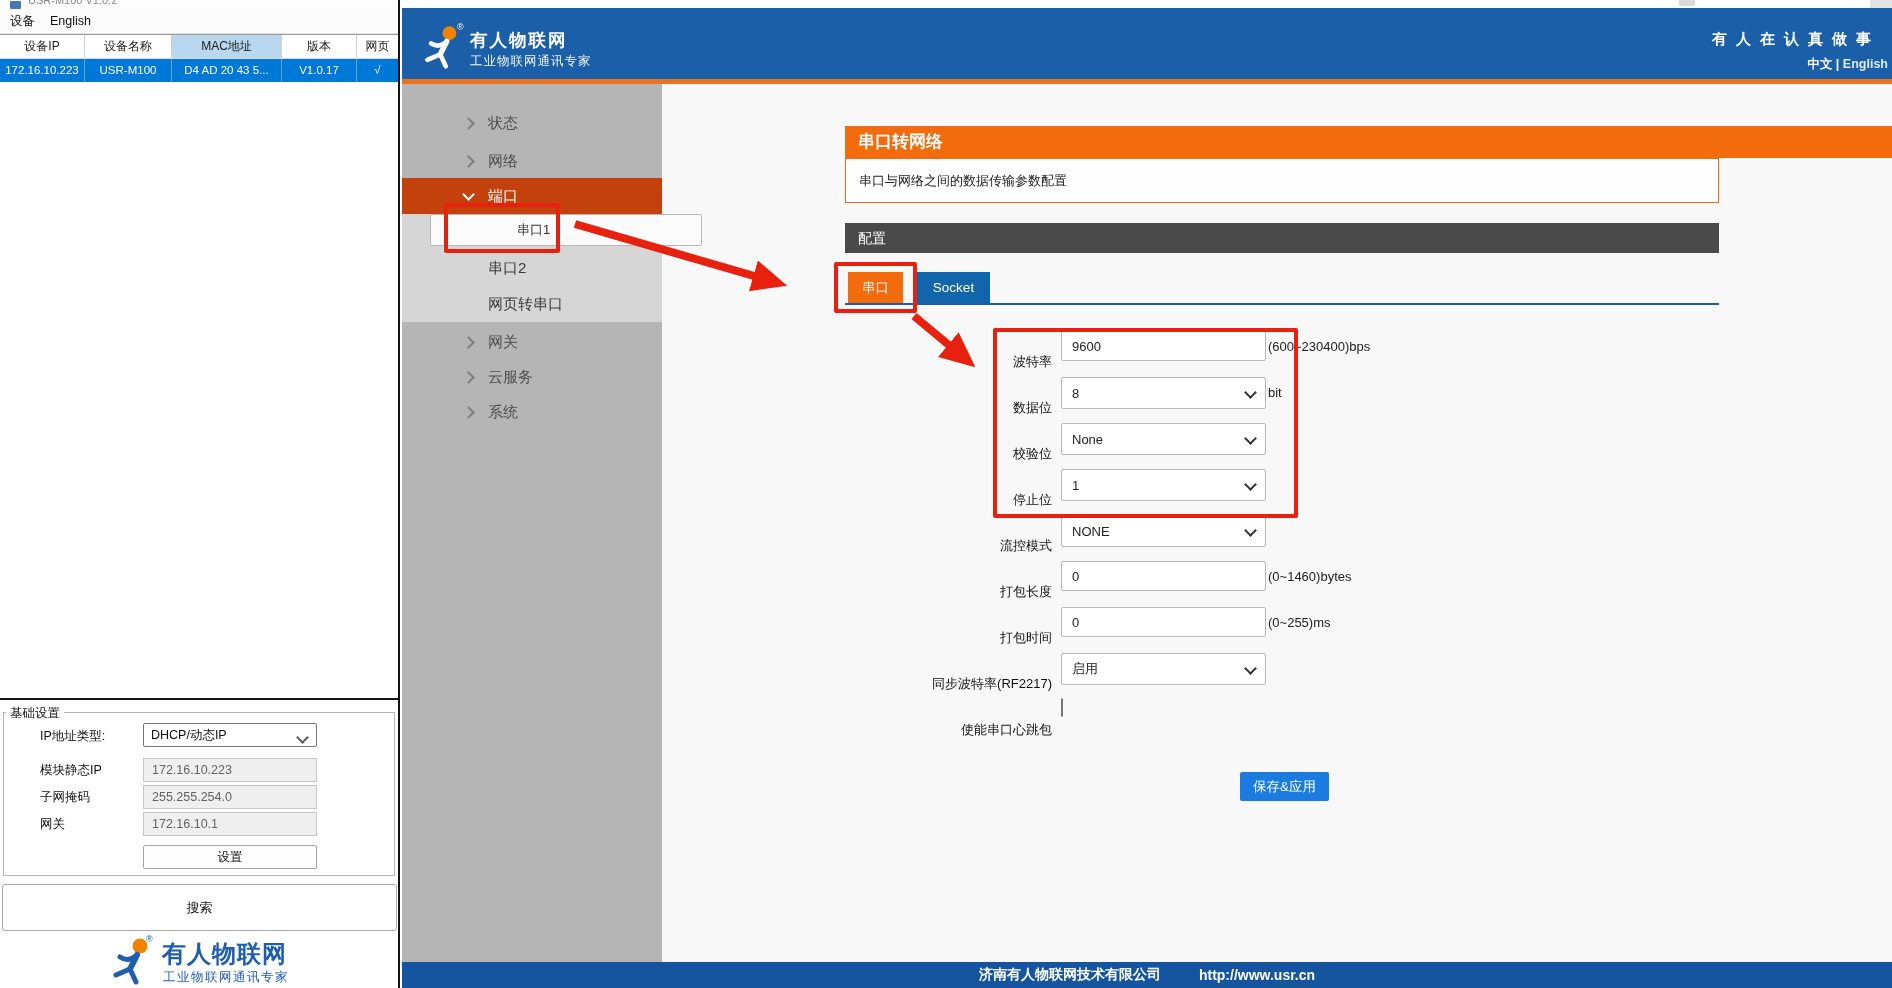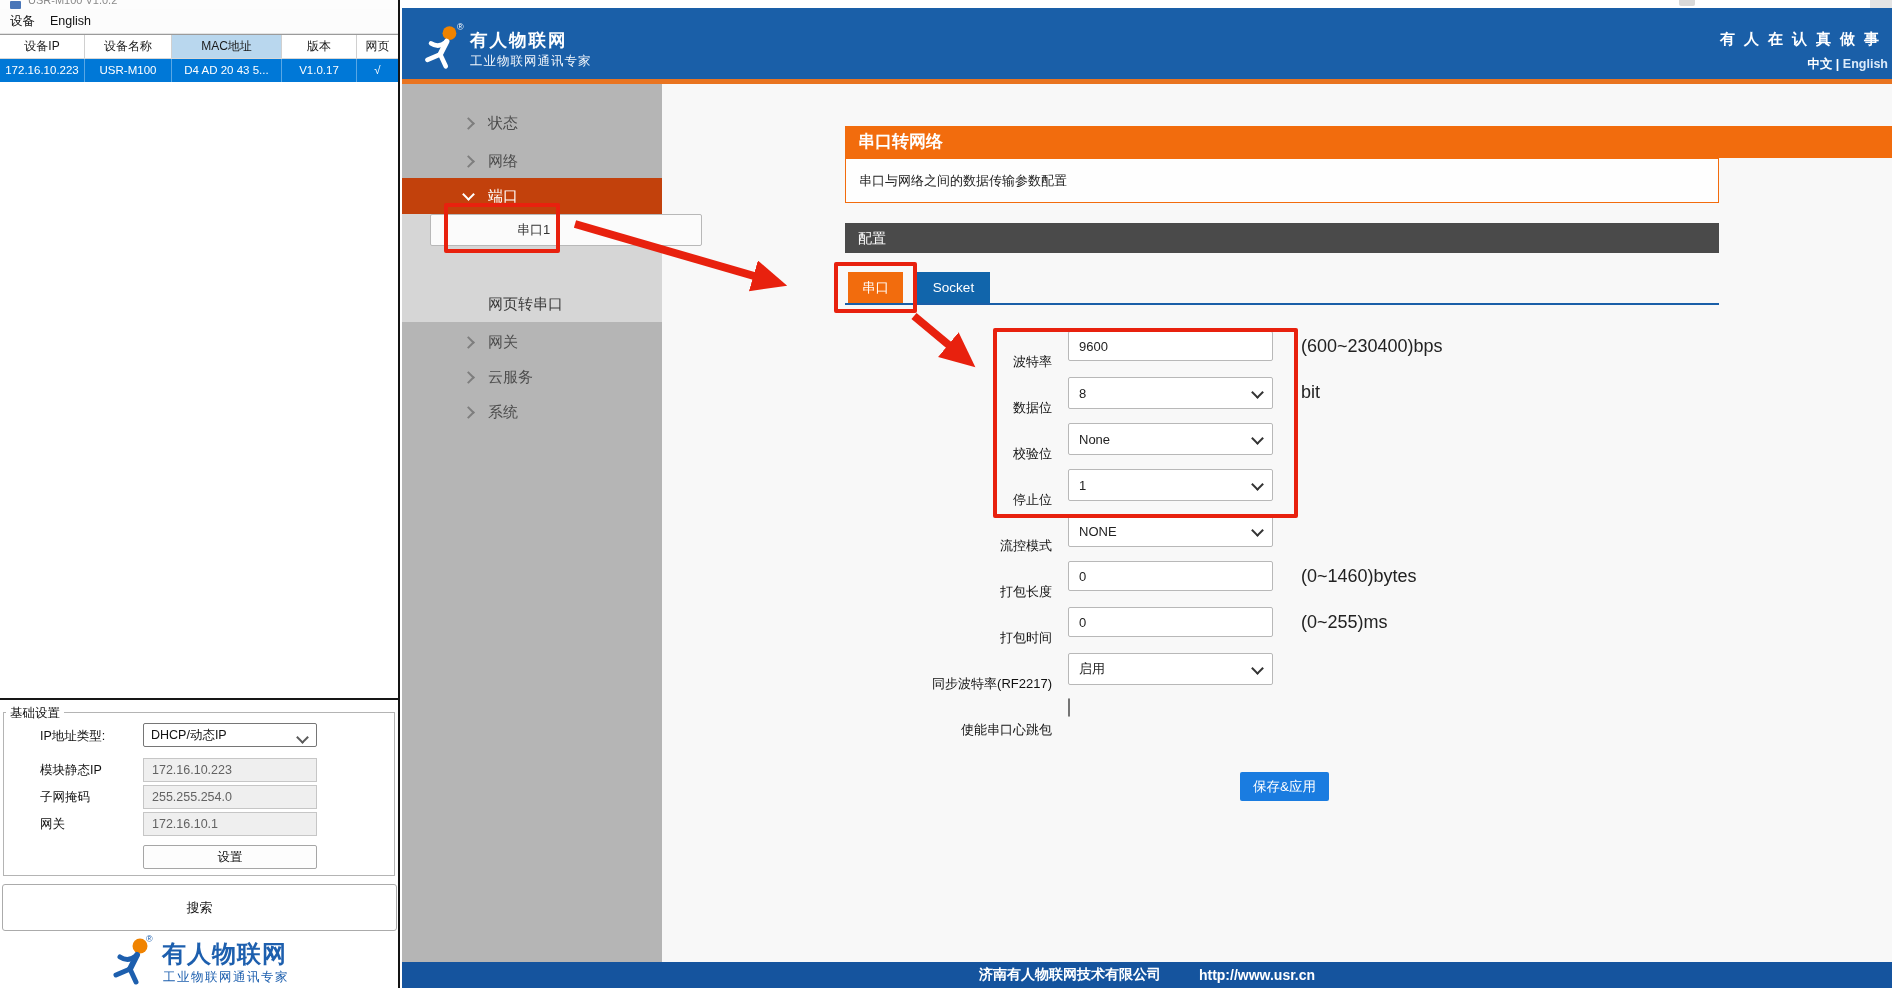--- a/index.html
+++ b/index.html
@@ -44,21 +44,21 @@
 
   
   #web{position:absolute;left:402px;top:0;width:1490px;height:988px;background:#f8f8f8;}
   #web-top-sliver{position:absolute;left:0;top:0;width:1490px;height:8px;background:#fff;}
   .win-frag1{position:absolute;left:1277px;top:0;width:16px;height:6px;background:#d9d9d9;border-radius:0 0 2px 2px;}
   .win-frag2{position:absolute;left:1468px;top:0;width:22px;height:8px;background:#e4e4e4;}
   #web-header{position:absolute;left:0;top:8px;width:1490px;height:71px;background:#1a5fa8;}
   #hdr-logo-title{position:absolute;left:68px;top:20px;font-size:17.5px;font-weight:bold;color:#fff;letter-spacing:2px;}
   #hdr-logo-sub{position:absolute;left:68px;top:45px;font-size:12.5px;color:#f2f6fb;letter-spacing:1px;}
   #hdr-reg{position:absolute;left:55px;top:14px;color:#fff;font-size:9px;}
-  #slogan{position:absolute;right:4px;top:22px;font-size:15px;font-weight:bold;color:#fff;letter-spacing:9px;white-space:nowrap;}
+  #slogan{position:absolute;right:12px;top:22px;font-size:15px;font-weight:bold;color:#fff;letter-spacing:9px;white-space:nowrap;}
   #langbar{position:absolute;right:4px;top:48px;font-size:12.5px;color:#fff;font-weight:bold;}
   #langbar .en{color:#dcebfa;font-weight:bold;}
   #orange-line{position:absolute;left:0;top:79px;width:1490px;height:5px;background:#e97420;}
 
   
   #sidebar{position:absolute;left:0;top:84px;width:260px;height:878px;background:#b5b5b5;}
   .side-sub-bg{position:absolute;left:0;top:130px;width:260px;height:108px;background:#d6d6d6;}
   .side-item{position:absolute;left:0;width:260px;height:36px;line-height:36px;font-size:15px;color:#4d4d4d;cursor:default;}
   .side-item .lbl{position:absolute;left:86px;}
   .side-item.dark{background:#c2410c;color:#fff;}
@@ -73,25 +73,25 @@
   #section-bar{position:absolute;left:443px;top:223px;width:874px;height:30px;background:#4a4a4a;color:#fff;font-size:14px;line-height:30px;padding-left:13px;box-sizing:border-box;}
   .tab{position:absolute;top:272px;height:31px;line-height:31px;text-align:center;font-size:13.5px;color:#fff;cursor:default;}
   #tab-serial{left:446px;width:55px;background:#f26c0d;}
   #tab-socket{left:515px;width:73px;background:#1165ab;}
   #tab-underline{position:absolute;left:443px;top:303px;width:874px;height:2px;background:#1a5fa8;}
 
   
   #form{position:absolute;left:419px;top:331px;width:620px;}
   .r{display:flex;align-items:center;height:30px;margin-bottom:16px;}
   .r .flabel{width:231px;text-align:right;font-size:13px;color:#111;flex:none;margin-top:32px;}
-  .r .field{margin-left:16px;width:205px;height:30px;flex:none;box-sizing:border-box;position:relative;}
+  .r .field{margin-left:9px;width:205px;height:30px;flex:none;box-sizing:border-box;position:relative;}
   .r input.ti{width:205px;height:30px;box-sizing:border-box;border:1px solid #b8b8b8;border-radius:2px;padding-left:10px;font-size:13px;color:#222;font-family:inherit;background:#fff;outline:none;}
   .sel{border:1px solid #b8b8b8;border-radius:2px;background:#fff;height:30px;display:flex;align-items:center;padding-left:10px;font-size:13px;color:#222;}
   .sel-chev{position:absolute;right:11px;top:11px;width:7px;height:7px;border-right:2px solid #333;border-bottom:2px solid #333;transform:rotate(45deg);}
-  .hint{margin-left:28px;font-size:18px;color:#222;white-space:nowrap;}
+  .hint{margin-left:2px;font-size:13px;color:#222;white-space:nowrap;}
   .cbx{width:15px;height:15px;border:1px solid #757575;border-radius:2px;background:#fff;margin-top:7px;}
   #save-btn{position:absolute;left:838px;top:772px;width:89px;height:29px;background:#1a7ce0;color:#fff;font-size:13.5px;text-align:center;line-height:29px;border-radius:2px;cursor:default;}
 
   
   #web-footer{position:absolute;left:0;top:962px;width:1490px;height:26px;background:#15549e;display:flex;align-items:center;justify-content:center;gap:38px;}
   #web-footer span{color:#fff;font-size:14px;font-weight:bold;}
 
   
   .red-box{position:absolute;border:4px solid #e8210e;border-radius:2px;z-index:60;pointer-events:none;}
   #anno-box-serial1{left:444px;top:203px;width:108px;height:42px;}
@@ -207,20 +207,23 @@
         <span class="chev"></span>
         <span class="lbl">网络</span>
       </div>
       <div class="side-item dark" style="top:94px;">
         <span class="chev down"></span>
         <span class="lbl">端口</span>
       </div>
       <div class="side-item sel" style="top:130px;margin-left:28px;">
         <span class="lbl">串口1</span>
       </div>
+      <div class="side-item sub" style="top:166px;">
+        <span class="lbl">串口2</span>
+      </div>
       <div class="side-item sub" style="top:202px;">
         <span class="lbl">网页转串口</span>
       </div>
       <div class="side-item" style="top:240px;">
         <span class="chev"></span>
         <span class="lbl">网关</span>
       </div>
       <div class="side-item" style="top:275px;">
         <span class="chev"></span>
         <span class="lbl">云服务</span>

